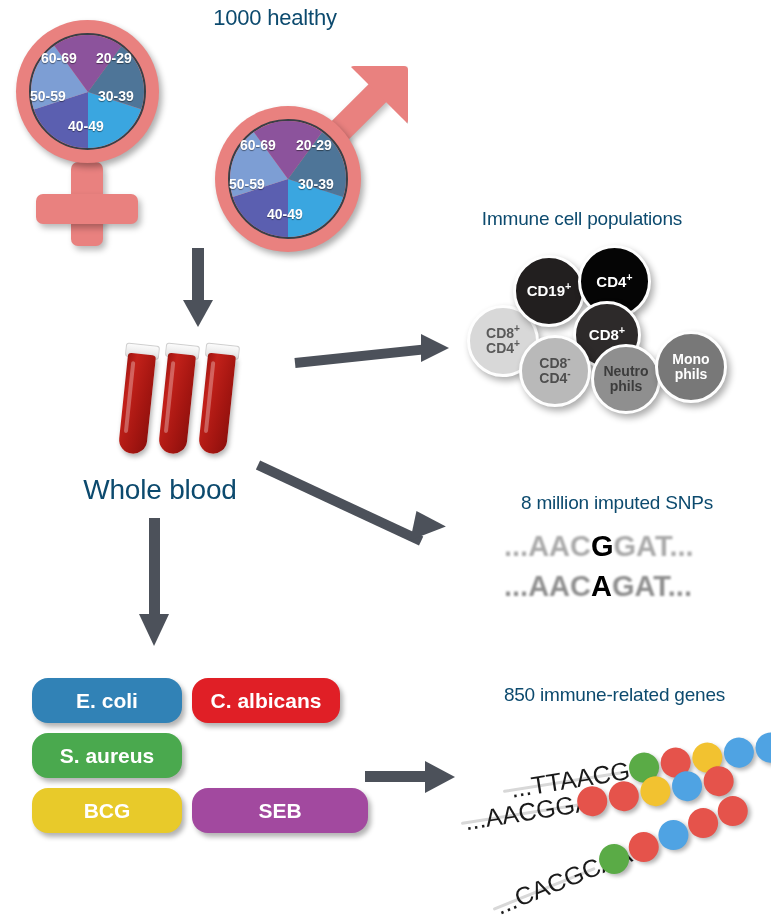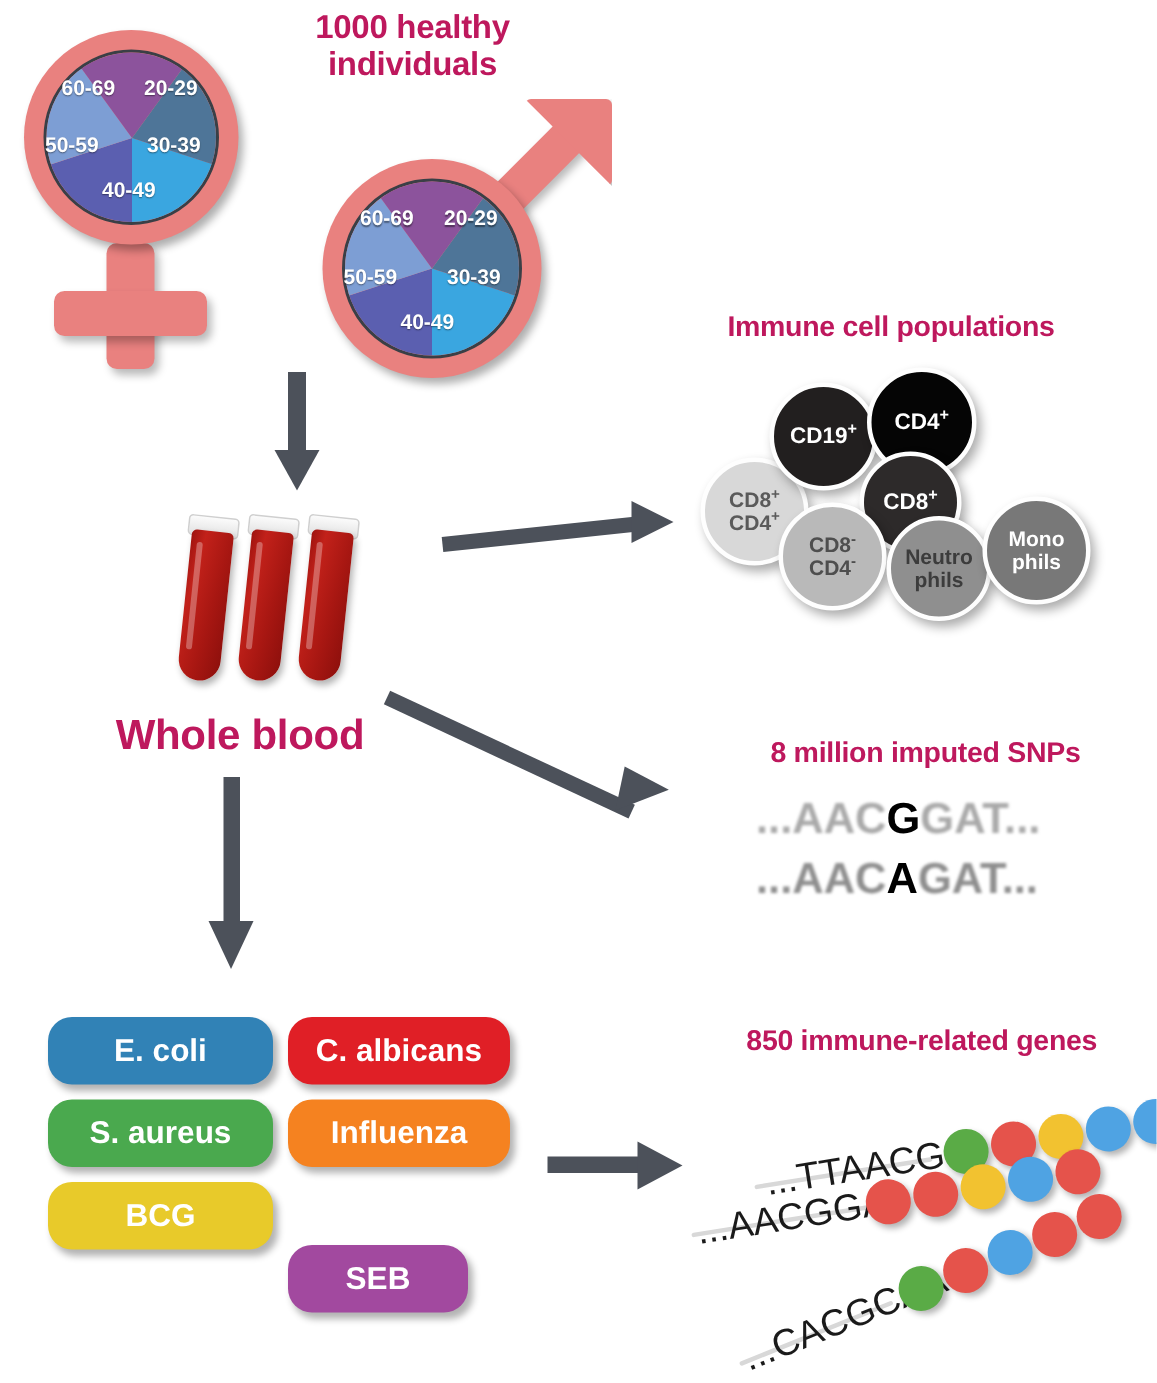--- a/index.html
+++ b/index.html
@@ -2,21 +2,21 @@
 <html><head>
 <meta charset="utf-8">
 <style>
   html,body{margin:0;padding:0;background:#fff;}
   body{width:771px;height:922px;position:relative;overflow:hidden;
        font-family:"Liberation Sans","DejaVu Sans",sans-serif;}
   .stage{position:absolute;inset:0;}
 
   
   .abs{position:absolute;}
-  .ttl{font-weight:bold;color:#be185d;text-align:center;line-height:1.12;
+  .ttl{font-weight:normal;color:#0c4a6e;text-align:center;line-height:1.12;
        letter-spacing:-.2px;}
 
   
   .sym{position:absolute;}
   .ring{position:absolute;border-radius:50%;background:#e9817f;
         box-shadow:3px 4px 6px rgba(0,0,0,.32);}
   .pie{position:absolute;border-radius:50%;overflow:hidden;
        border:2px solid #3a3f46;box-sizing:border-box;}
   .wedge{position:absolute;left:50%;top:50%;width:50%;height:50%;
          transform-origin:0 0;}
@@ -69,21 +69,20 @@
         box-shadow:2px 3px 4px rgba(0,0,0,.3);}
   .sback{position:absolute;height:3px;background:#d8d8d8;border-radius:2px;}
 </style>
 </head>
 <body>
 
 <div class="stage">
 
   <div class="ttl abs" style="left:165px;top:6px;width:220px;font-size:22px;">
     <div>1000 healthy</div>
-    <div>individuals</div>
   </div>
 
   <div class="sym" style="left:8px;top:14px;width:180px;height:230px;">
     <div class="fstem" style="left:63px;top:148px;width:32px;height:84px;"></div>
     <div class="fstem" style="left:28px;top:180px;width:102px;height:30px;"></div>
     <div class="ring" style="left:8px;top:6px;width:143px;height:143px;"></div>
     <div class="pie" style="left:21px;top:19px;width:117px;height:117px;">
       <div class="wedge" style="background:#3aa6e0;transform:rotate(0deg) skewY(18deg);"></div>
       <div class="wedge" style="background:#5b5fb0;transform:rotate(72deg) skewY(18deg);"></div>
       <div class="wedge" style="background:#7d9ed4;transform:rotate(144deg) skewY(18deg);"></div>
@@ -155,21 +154,21 @@
                 border-bottom:21px solid transparent;border-left:32px solid #4c515a;
                 transform:rotate(12deg);"></div>
   </div>
 
   <div class="arrow" style="left:138px;top:518px;width:36px;height:132px;">
     <div class="ashaft" style="left:11px;top:0;width:11px;height:102px;"></div>
     <div class="ahead" style="left:1px;top:96px;border-left:15px solid transparent;
                 border-right:15px solid transparent;border-top:32px solid #4c515a;"></div>
   </div>
 
-  <div class="ttl abs" style="left:444px;top:208px;width:300px;font-size:19px;">Immune cell populations</div>
+  <div class="ttl abs" style="left:432px;top:208px;width:300px;font-size:19px;">Immune cell populations</div>
 
   <div class="abs" style="left:465px;top:243px;width:295px;height:170px;">
 
     <div class="cell" style="left:2px;top:62px;width:72px;height:72px;background:#d8d8d8;color:#5a5a5a;font-size:14px;flex-direction:column;">
       <span><span>CD8</span><sup>+</sup></span>
       <span><span>CD4</span><sup>+</sup></span>
     </div>
 
     <div class="cell" style="left:48px;top:12px;width:72px;height:72px;background:#221f1f;color:#fff;font-size:15px;">
       <span><span>CD19</span><sup>+</sup></span>
@@ -208,23 +207,22 @@
     </div>
     <div class="snpline" style="left:24px;top:42px;font-size:29px;">
       <span class="snpdim2 snpblur">...AAC</span><span class="snphit">A</span><span class="snpdim2 snpblur">GAT...</span>
     </div>
   </div>
 
   <div class="abs" style="left:32px;top:678px;width:310px;height:215px;">
     <div class="pill" style="left:0;top:0;width:150px;height:45px;background:#3182b6;font-size:21px;">E. coli</div>
     <div class="pill" style="left:160px;top:0;width:148px;height:45px;background:#e01f26;font-size:21px;">C. albicans</div>
     <div class="pill" style="left:0;top:55px;width:150px;height:45px;background:#4aa94e;font-size:21px;">S. aureus</div>
-    <div class="pill" style="left:160px;top:55px;width:148px;height:45px;background:#f58220;font-size:21px;">Influenza</div>
     <div class="pill" style="left:0;top:110px;width:150px;height:45px;background:#e8ca2a;font-size:21px;">BCG</div>
-    <div class="pill" style="left:160px;top:110px;width:120px;height:45px;background:#a2499f;font-size:21px;margin-top:42px;">SEB</div>
+    <div class="pill" style="left:160px;top:110px;width:176px;height:45px;background:#a2499f;font-size:21px;">SEB</div>
   </div>
 
   <div class="arrow" style="left:365px;top:760px;width:100px;height:36px;">
     <div class="ashaft" style="left:0;top:11px;width:64px;height:11px;"></div>
     <div class="ahead" style="left:60px;top:1px;border-top:16px solid transparent;
                 border-bottom:16px solid transparent;border-left:30px solid #4c515a;"></div>
   </div>
 
   <div class="ttl abs" style="left:462px;top:684px;width:305px;font-size:19px;">
     <div>850 immune-related genes</div>

